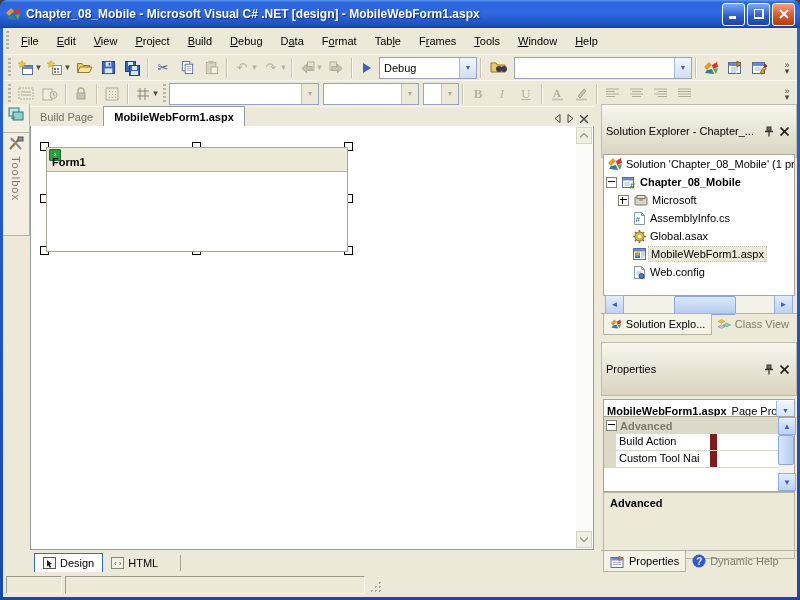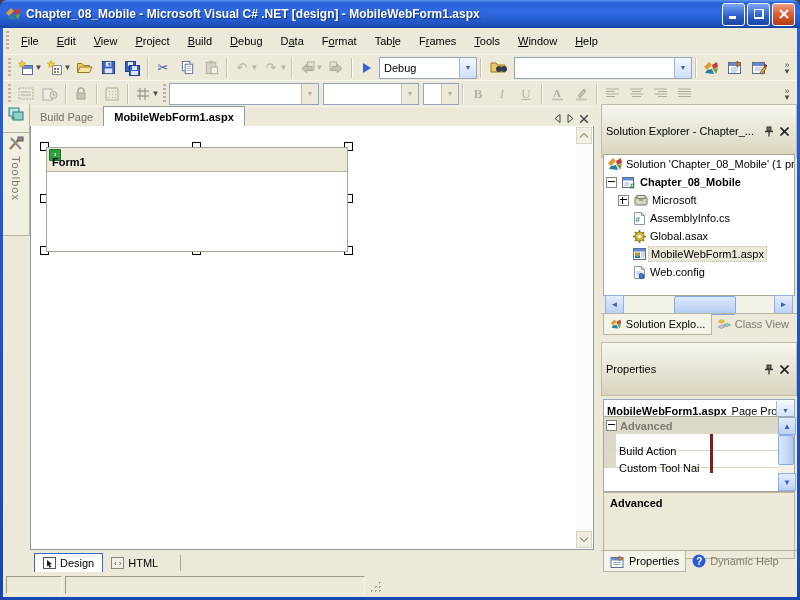--- a/index.html
+++ b/index.html
@@ -104,21 +104,21 @@
   
   .objcombo{margin:3px 2px;height:21px;background:#fff;border:1px solid #94a6be;display:flex;align-items:center;overflow:hidden;}
   .objcombo b{padding-left:3px;white-space:nowrap;}
   .objcombo .otype{padding-left:5px;white-space:nowrap;flex:1;overflow:hidden;}
   .pgrid{position:absolute;left:2px;right:2px;top:74px;height:74px;background:#fff;border:1px solid #a9a599;}
   .pgrid-in{position:absolute;left:0;top:0;right:16px;bottom:0;}
   .gcat{height:17px;background:#dcd9c9;display:flex;align-items:center;color:#7d7a6c;font-weight:bold;}
   .gcat .texp{margin:0 3px 0 2px;background:#fff;}
   .grow{height:16px;display:flex;border-bottom:1px solid #d9d6c6;}
   .grow .gut{width:12px;background:#dcd9c9;flex:0 0 auto;}
-  .grow .gname{width:88px;padding:11px 3px;border-right:3px solid #7f1d1d;white-space:nowrap;overflow:hidden;flex:0 0 auto;}
+  .grow .gname{width:88px;padding:1px 3px;border-right:7px solid #7f1d1d;white-space:nowrap;overflow:hidden;flex:0 0 auto;}
   .grow .gval{flex:1;padding:1px 3px;white-space:nowrap;overflow:hidden;margin-top:45px;}
   .pdesc{position:absolute;left:2px;right:2px;top:150px;height:57px;border:1px solid #b8b4a2;background:#ece9d8;padding:4px 6px;}
   .pdesc b{display:block;}
   
   .statusbar{position:absolute;left:0;right:0;bottom:0;height:21px;background:#ece9d8;display:flex;align-items:center;padding:2px 3px;gap:3px;}
   .sbpanel{height:16px;border:1px solid;border-color:#9d9a85 #f6f4ea #f6f4ea #9d9a85;display:flex;align-items:center;padding:0 5px;}
   .sb-ready{flex:1;}
   .sbgrip{width:14px;height:16px;display:flex;align-items:flex-end;justify-content:flex-end;}
   u{text-decoration:underline;}
   svg{display:block;}

